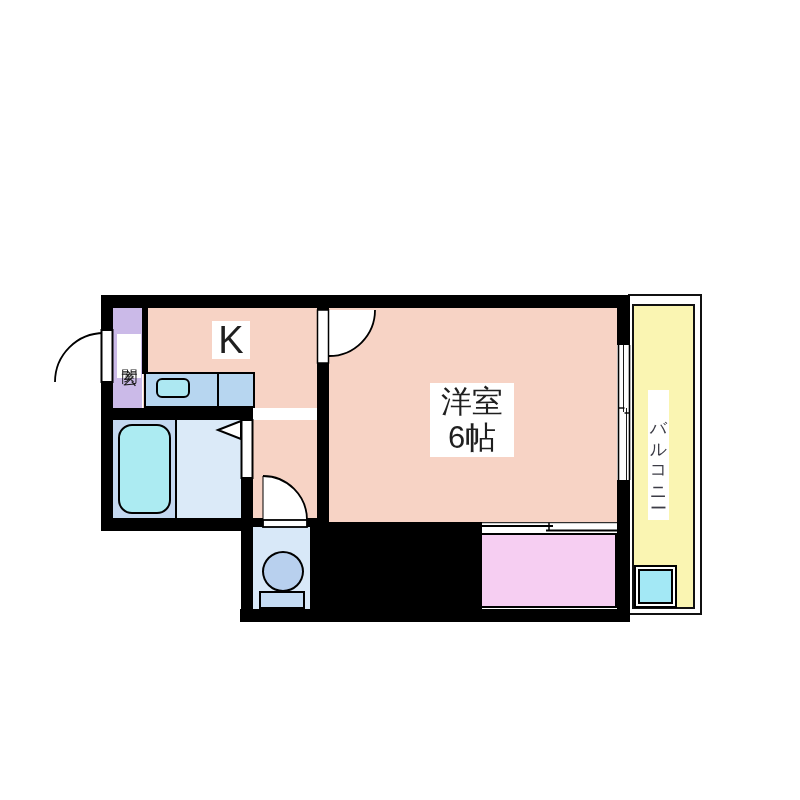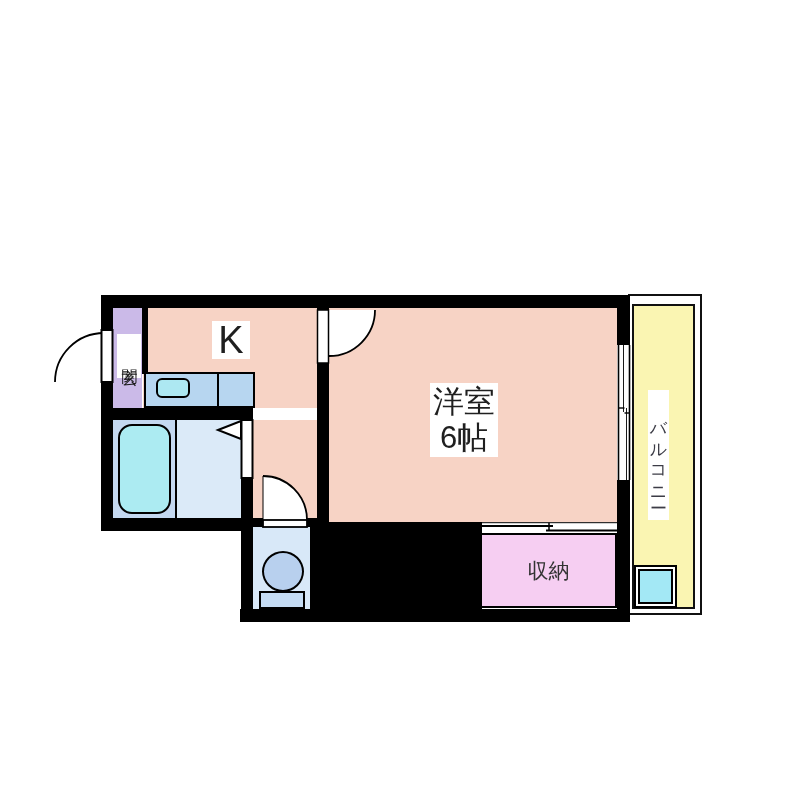--- a/index.html
+++ b/index.html
@@ -119,22 +119,21 @@
       <path d="M 626.5,408 L 626.5,480" stroke-width="0.9"></path>
       <path d="M 618.5,408 L 624.5,408" stroke-width="1.4"></path>
       <path d="M 624.5,413 L 629.5,413" stroke-width="1.4"></path>
     </g>
   </svg>
 
   <div class="abs label label-k" style="left:212px;top:321px;width:38px;height:38px;">K</div>
 
   <div class="abs vtext label-genkan" style="left:117px;top:334px;width:24px;height:44px;">玄関</div>
 
-  <div class="abs label label-room" style="left:430px;top:383px;width:68px;height:74px;">
+  <div class="abs label label-room" style="left:430px;top:383px;width:84px;height:74px;">
     <div>洋室</div>
     <div>6帖</div>
   </div>
 
-  <div class="abs label label-storage" style="left:480px;top:533px;width:137px;height:75px;background:transparent;">収納</div>
 
   <div class="abs vtext label-balcony" style="left:648px;top:390px;width:21px;height:130px;">バルコニー</div>
 
 </div>
 
 </body></html>

